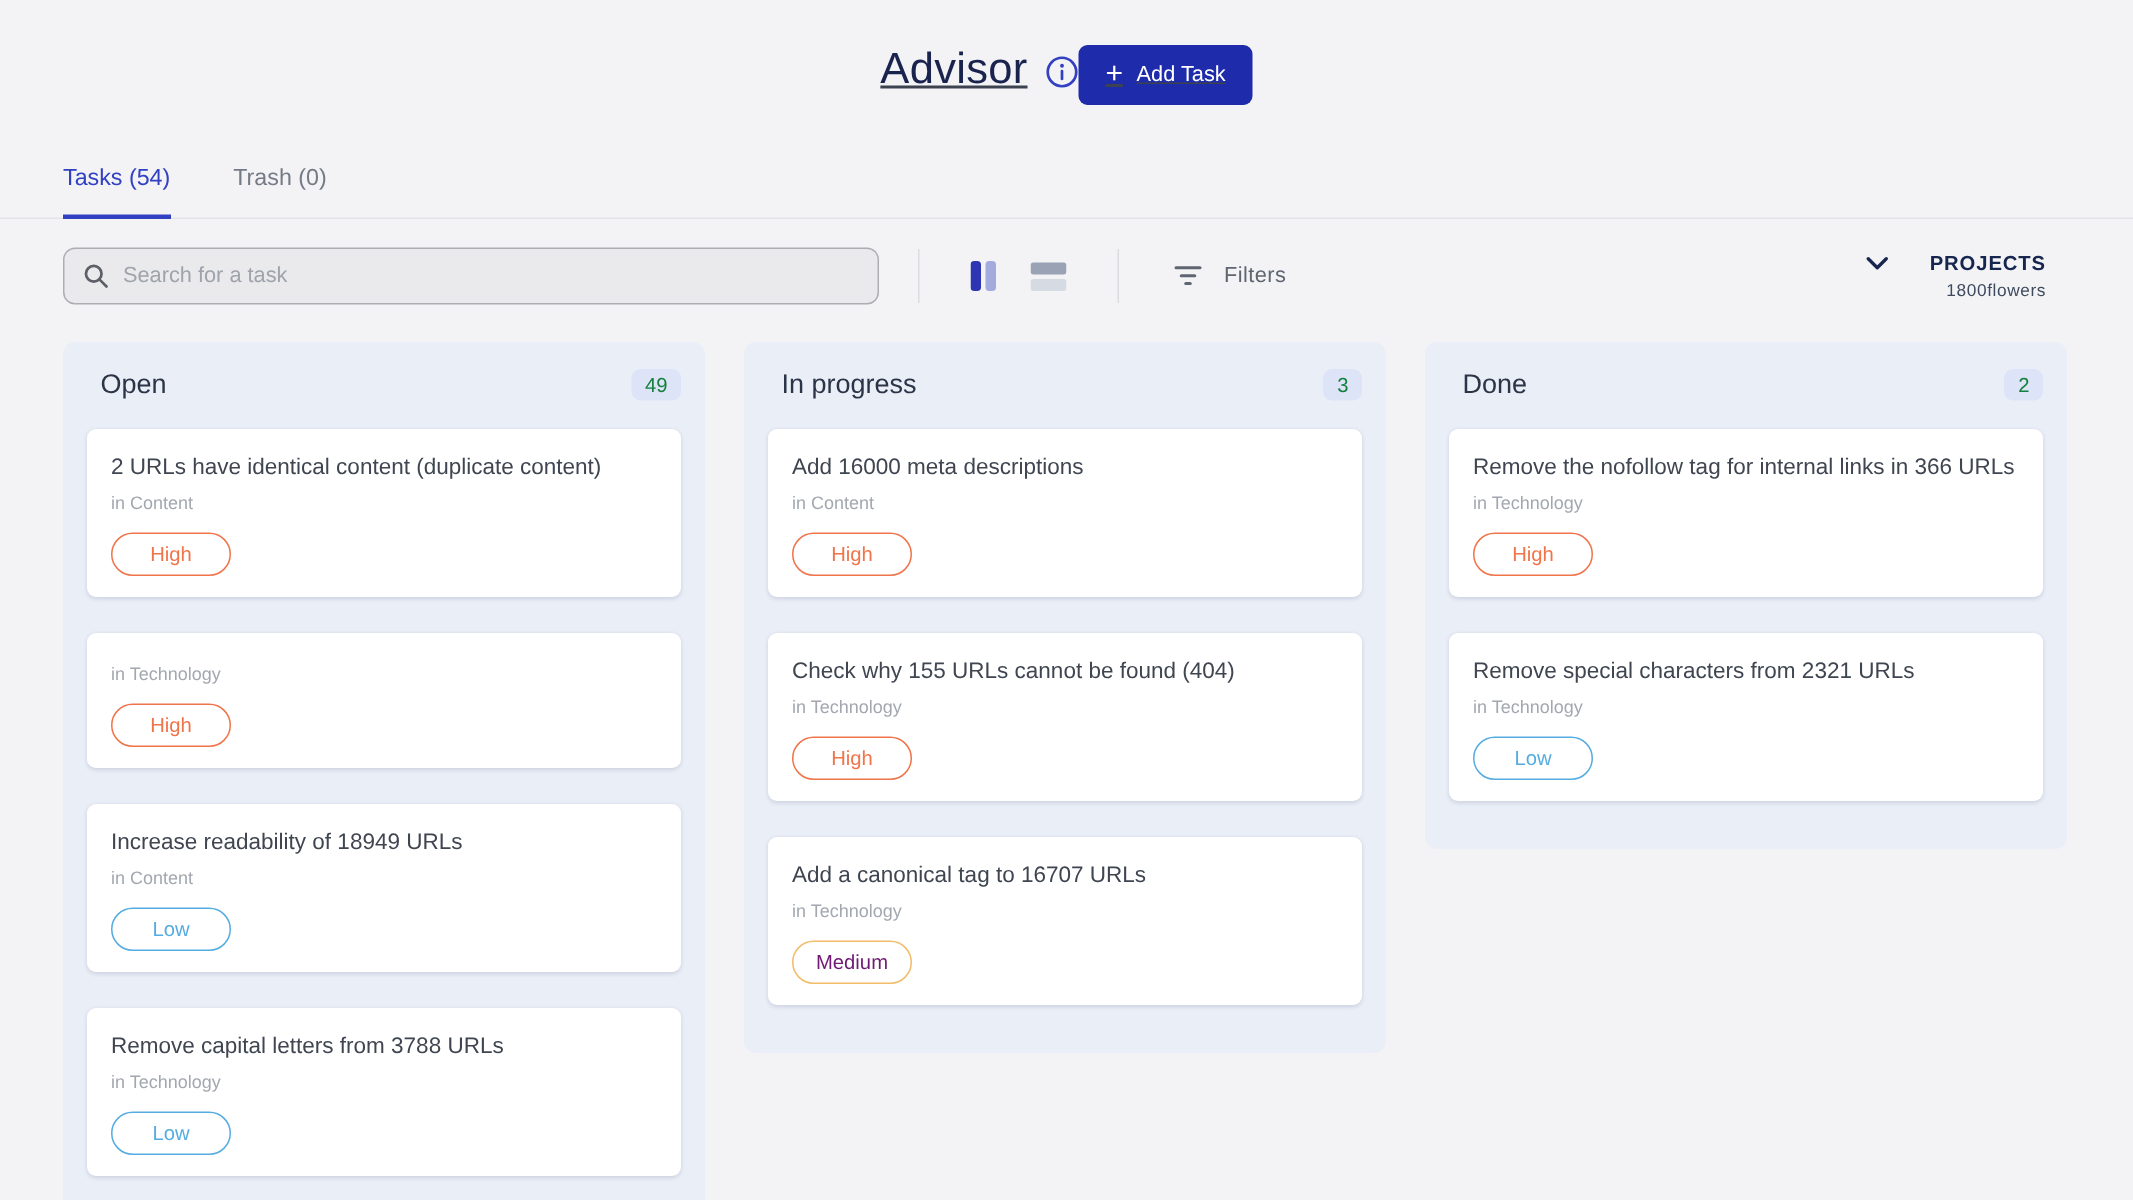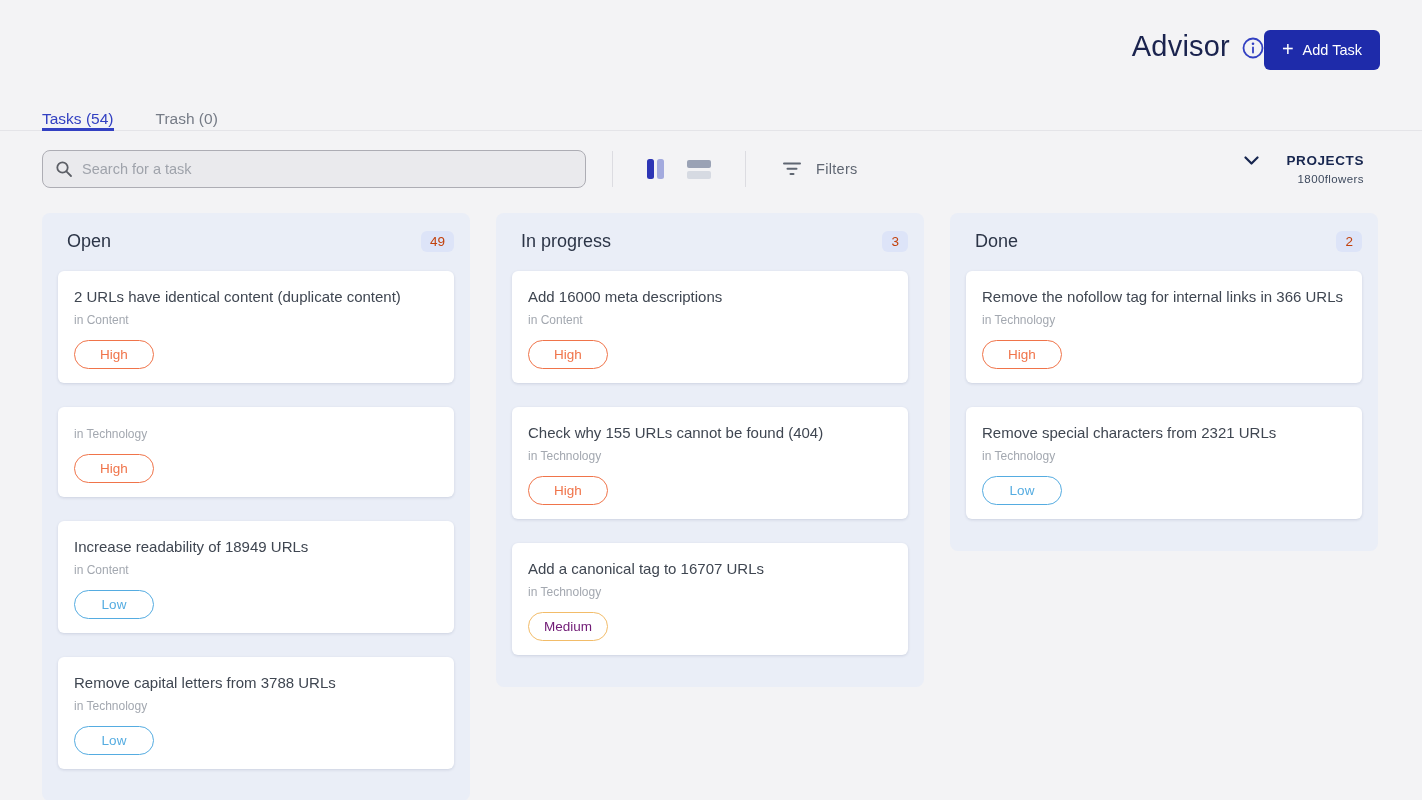--- a/index.html
+++ b/index.html
@@ -8,21 +8,22 @@
     font-family: "Liberation Sans", "DejaVu Sans", sans-serif;
     background: #f3f3f5;
     color: #3c4250;
   }
 
   
   .header {
     padding: 30px 42px 0 42px;
     display: flex;
     align-items: flex-start;
-    justify-content: flex-end;
+    justify-content: center;
+    text-decoration: underline;
   }
   .title-wrap { display: flex; align-items: center; gap: 12px; }
   .page-title {
     font-size: 29px;
     font-weight: 500;
     color: #1a234e;
     letter-spacing: 0.2px;
   }
   .info-icon { width: 22px; height: 22px; cursor: pointer; margin-top: 3px; }
   .btn-add {
@@ -44,20 +45,21 @@
   
   .tabs-row {
     margin-top: 40px;
     padding: 0 42px;
     border-bottom: 1px solid #e4e4e8;
     display: flex;
     gap: 42px;
   }
   .tab {
     font-size: 15.5px;
+    padding-bottom: 15px;
     border-bottom: 3px solid transparent;
     margin-bottom: -1px;
     color: #757b86;
     cursor: pointer;
     font-weight: 500;
   }
   .tab.active { color: #3240c2; border-bottom-color: #3240c2; }
 
   
   .toolbar {
@@ -132,21 +134,21 @@
   }
   .col-header {
     display: flex;
     align-items: center;
     justify-content: space-between;
     padding: 5px 0 2px 9px;
   }
   .col-title { font-size: 18px; color: #2c3547; font-weight: 500; }
   .col-badge {
     background: #dde4f8;
-    color: #c2410c;
+    color: #15803d;
     font-size: 13.5px;
     border-radius: 6px;
     padding: 3px 9px;
     min-width: 18px;
     text-align: center;
   }
   .card {
     background: #ffffff;
     border-radius: 6px;
     box-shadow: 0 1px 3px rgba(30, 40, 90, 0.14);

